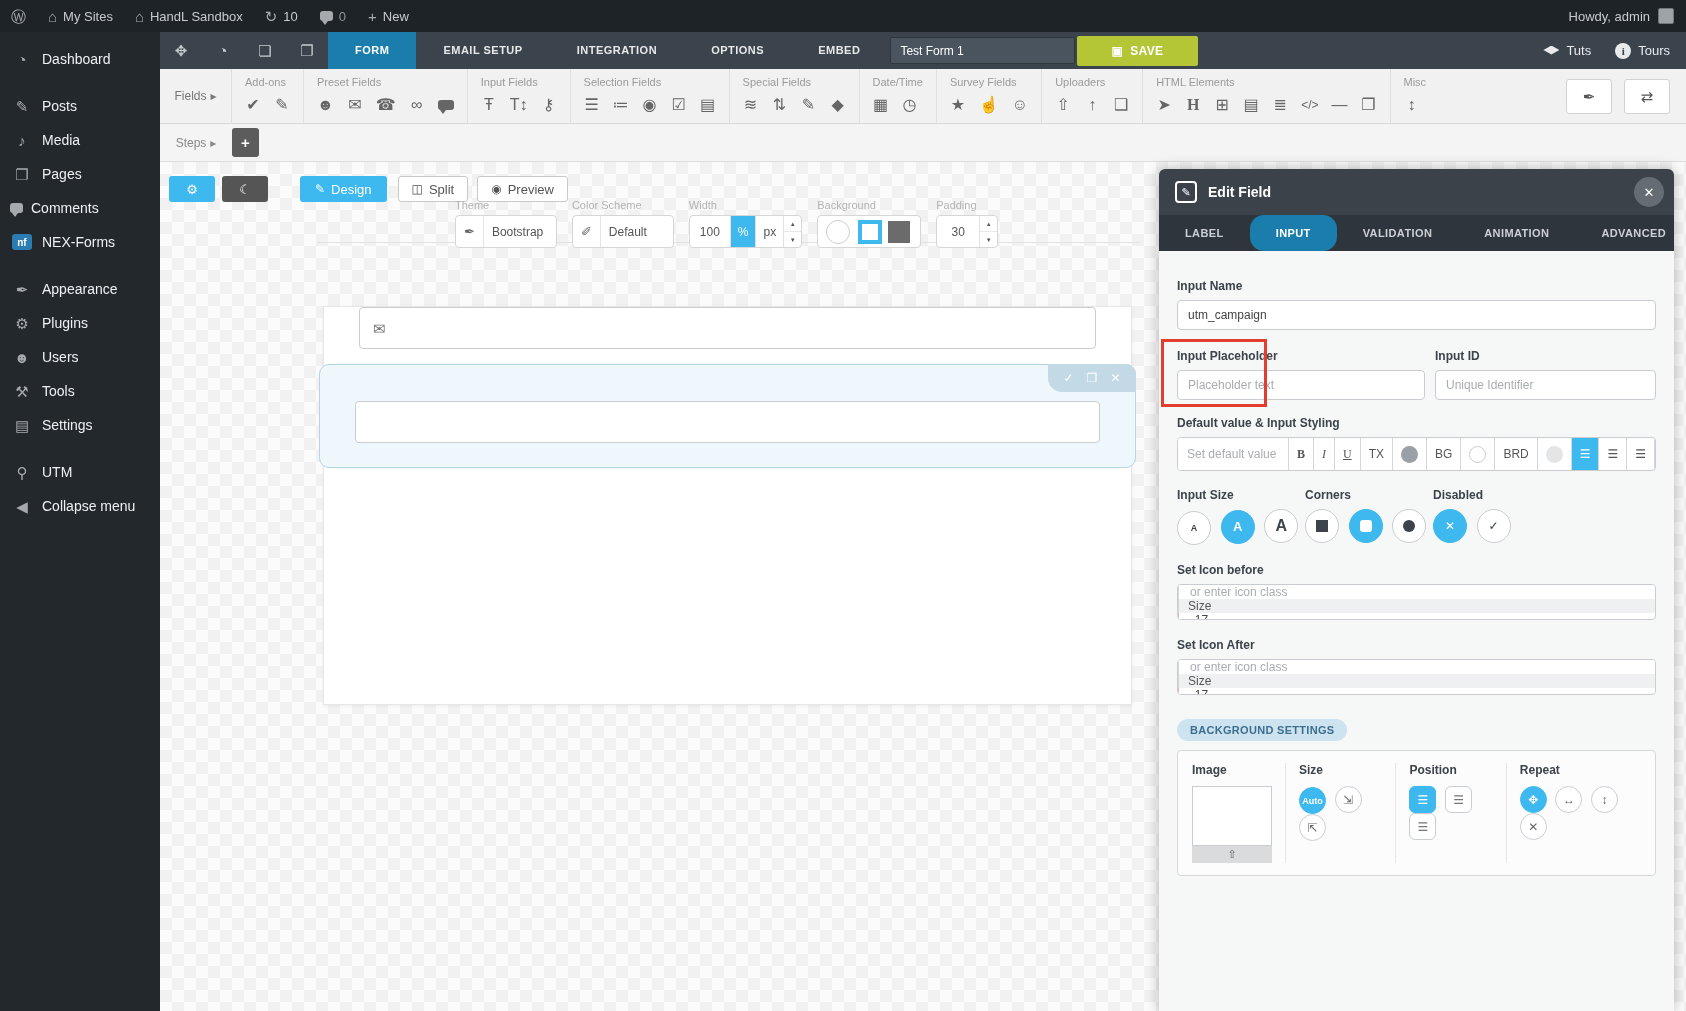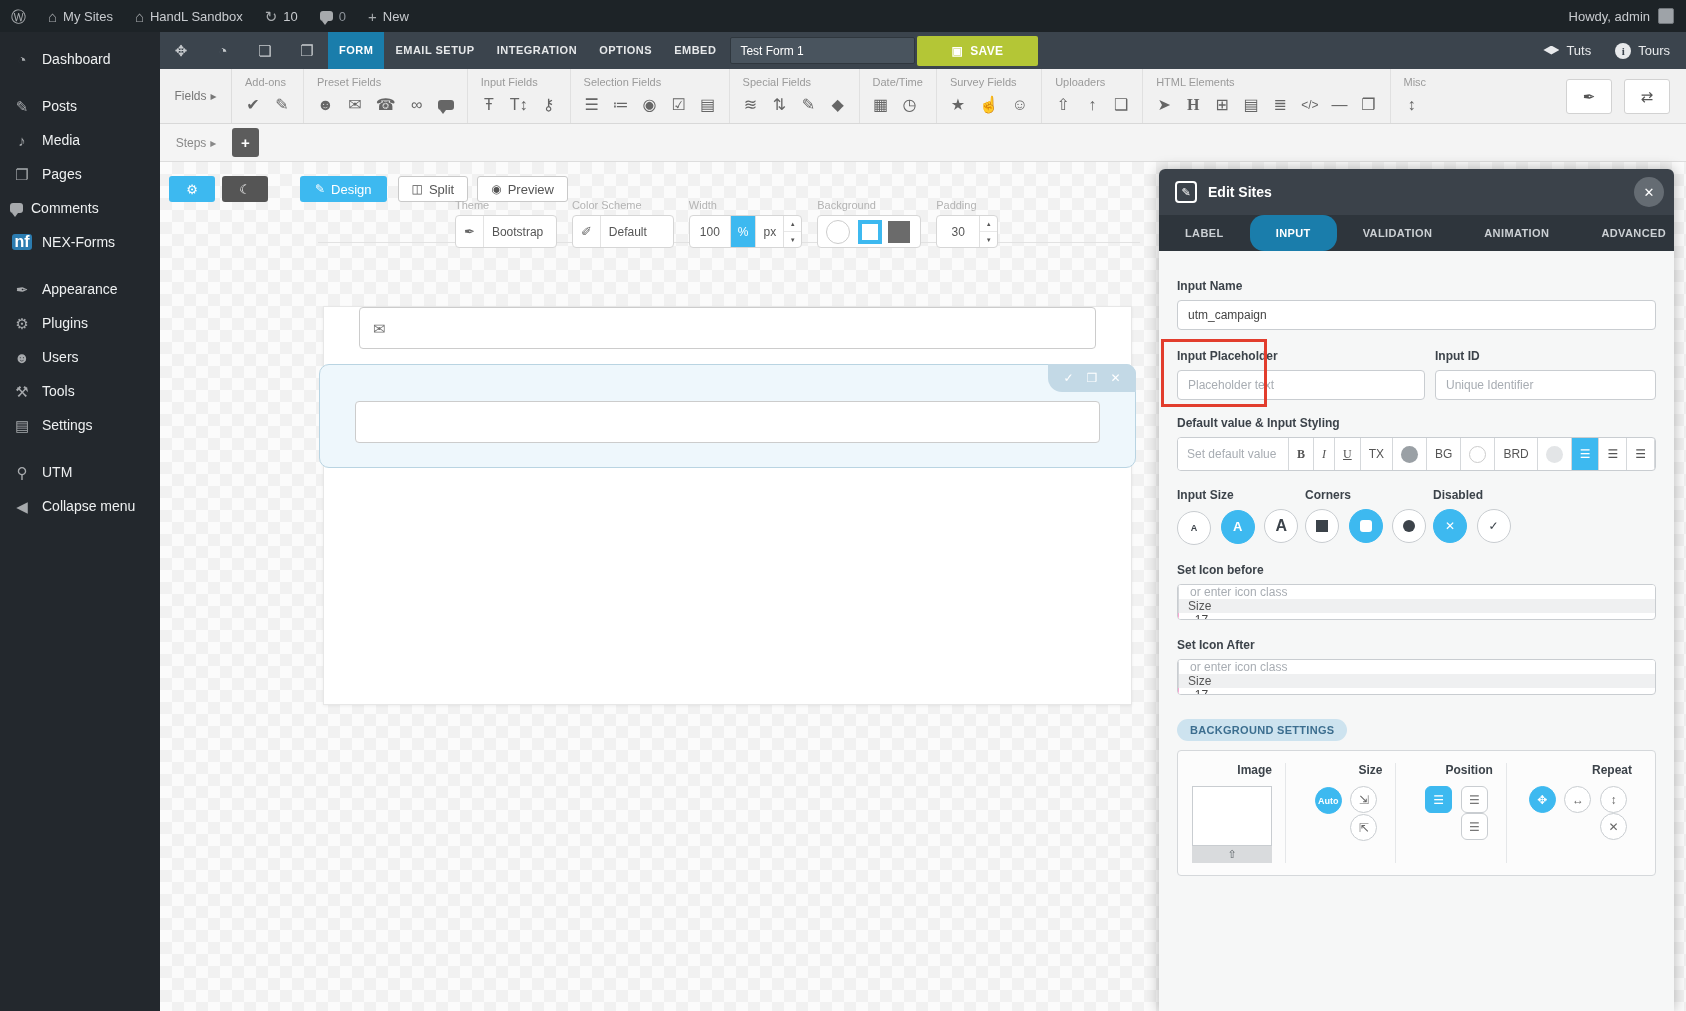--- a/index.html
+++ b/index.html
@@ -13,29 +13,29 @@
   .ab-item .ic { font-size:15px; color:#a7aaad; }
   .ab-count-muted { color:#8d939a; }
   .ab-right { margin-left:auto; display:flex; align-items:center; gap:8px; padding-right:12px; }
   .avatar { width:16px; height:16px; background:#9ea3a8; border-radius:2px; border:1px solid #72777c; }
 
   
   .sidebar { position:absolute; top:32px; left:0; width:160px; bottom:0; background:#23282d; z-index:50; padding-top:10px; }
   .sb-item { display:flex; align-items:center; height:34px; padding-left:10px; color:#eef0f1; font-size:14px; cursor:pointer; }
   .sb-ic { width:24px; margin-right:8px; font-size:15px; color:#a7aaad; justify-content:center; }
   .sb-gap { height:13px; }
-  .nf-badge { width:20px; height:16px; margin:0 10px 0 2px; background:#2b7cb0; color:#fff; font-size:16px; font-weight:bold; border-radius:3px; display:inline-flex; align-items:center; justify-content:center; }
+  .nf-badge { width:20px; height:16px; margin:0 10px 0 2px; background:#2b7cb0; color:#fff; font-size:10px; font-weight:bold; border-radius:3px; display:inline-flex; align-items:center; justify-content:center; }
 
   
   .main { position:absolute; left:160px; top:32px; right:0; bottom:0; }
 
   
   .nex-topbar { height:37px; background:#3b444d; display:flex; align-items:center; }
   .nt-icbtn { width:42px; height:37px; display:flex; align-items:center; justify-content:center; color:#c6cacd; font-size:15px; cursor:pointer; }
-  .nt-tab { height:37px; line-height:37px; padding:0 11px; color:#e6e8ea; font-size:11px; font-weight:bold; letter-spacing:.5px; cursor:pointer; }
+  .nt-tab { height:37px; line-height:37px; padding:0 27px; color:#e6e8ea; font-size:11px; font-weight:bold; letter-spacing:.5px; cursor:pointer; }
   .nt-tab.active { background:#1a7dab; color:#fff; }
   .nt-formname { width:185px; height:27px; background:#49545e; border:1px solid #2f373e; border-radius:2px; color:#fff; font-size:12px; padding:0 9px; margin-left:3px; }
   .nt-save { height:30px; margin-left:2px; padding:0 34px; background:#b4c636; border:none; border-radius:2px; color:#fff; font-size:12px; font-weight:bold; letter-spacing:.4px; display:flex; align-items:center; gap:7px; cursor:pointer; }
   .nt-right { margin-left:auto; display:flex; align-items:center; gap:24px; padding-right:16px; color:#f0f2f3; font-size:13px; }
   .nt-right .link { display:flex; align-items:center; gap:7px; cursor:pointer; color:#e8eaec; }
 
   
   .fields-bar { height:55px; background:#f1f1f1; border-bottom:1px solid #d8d8d8; display:flex; align-items:stretch; white-space:nowrap; }
   .fields-label { width:72px; border-right:1px solid #ddd; display:flex; align-items:center; justify-content:center; color:#777; font-size:12px; gap:4px; cursor:pointer; }
   .fgroup { padding:7px 13px 6px; border-right:1px solid #e0e0e0; display:flex; flex-direction:column; }
@@ -129,21 +129,21 @@
   .icon-row .swbox { width:40px; background:#eceded; }
   .icon-row input.flexin { border:none; outline:none; flex:1; min-width:90px; font-size:12px; padding:0 11px; color:#444; border-left:1px solid #d5d8db; }
   .icon-row input.flexin::placeholder { color:#a8adb3; }
   .icon-row .chip { display:flex; align-items:center; padding:0 9px; font-size:12px; color:#555; border-left:1px solid #d5d8db; }
   .icon-row .chip.gray { background:#eff0f1; }
   .icon-row .sz { width:46px; border-left:1px solid #f9a8d4; text-align:center; font-size:12px; color:#444; border-top:none; border-bottom:none; border-right:none; outline:none; }
   .icon-row .dotcell { display:flex; align-items:center; justify-content:center; width:30px; border-left:1px solid #d5d8db; }
 
   .bg-heading { display:inline-block; background:#cde3ef; color:#3c6e8f; font-size:11px; font-weight:bold; letter-spacing:.3px; padding:5px 13px; border-radius:11px; margin-top:24px; }
   .bg-box { margin-top:9px; border:1px solid #d5d8db; border-radius:4px; background:#fcfcfc; padding:12px 10px; display:flex; }
-  .bg-col { padding:0 13px; border-left:1px solid #e5e7e9;text-align:right; }
+  .bg-col { padding:0 13px; border-left:1px solid #e5e7e9; }
   .bg-col:first-child { border-left:none; padding-left:4px; }
   .bg-col-label { font-size:12px; font-weight:bold; color:#3c434a; margin-bottom:9px; }
   .img-box { width:80px; height:60px; background:#fff; border:1px solid #c9cdd1; }
   .img-upload { width:80px; height:17px; background:#d9dbdd; display:flex; align-items:center; justify-content:center; color:#5d6océ4;} 
   .img-upload { color:#5d6468; font-size:11px; cursor:pointer; }
   .mini-circ { width:27px; height:27px; border-radius:50%; background:#fff; border:1px solid #c9cdd1; display:inline-flex; align-items:center; justify-content:center; color:#666; font-size:12px; margin-right:5px; cursor:pointer; }
   .mini-circ.on { background:#3db9f0; border-color:#3db9f0; color:#fff; }
   .mini-circ.auto { font-size:9px; font-weight:bold; }
   .mini-sq { width:27px; height:27px; border-radius:6px; background:#fff; border:1px solid #c9cdd1; display:inline-flex; align-items:center; justify-content:center; color:#777; font-size:12px; margin-right:5px; cursor:pointer; }
   .mini-sq.on { background:#3db9f0; border-color:#3db9f0; color:#fff; }
@@ -462,21 +462,21 @@
         </div>
         <div class="sel-input"></div>
       </div>
     </div>
   </div>
 </div>
 
 <div class="panel">
   <div class="panel-header">
     <span class="pedit-ic ic">✎</span>
-    <span class="panel-title">Edit Sites</span>
+    <span class="panel-title">Edit Field</span>
     <span class="panel-close ic">✕</span>
   </div>
   <div class="panel-tabs">
     <span class="ptab">LABEL</span>
     <span class="ptab active">INPUT</span>
     <span class="ptab">VALIDATION</span>
     <span class="ptab">ANIMATION</span>
     <span class="ptab">ADVANCED</span>
   </div>
 

